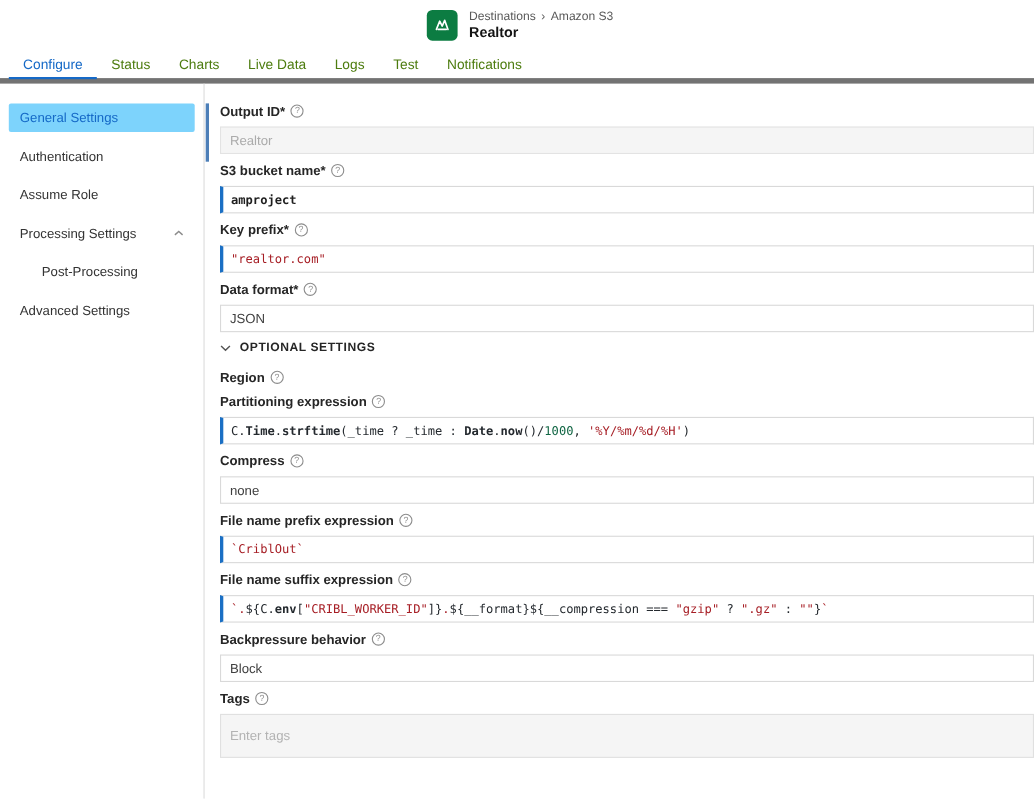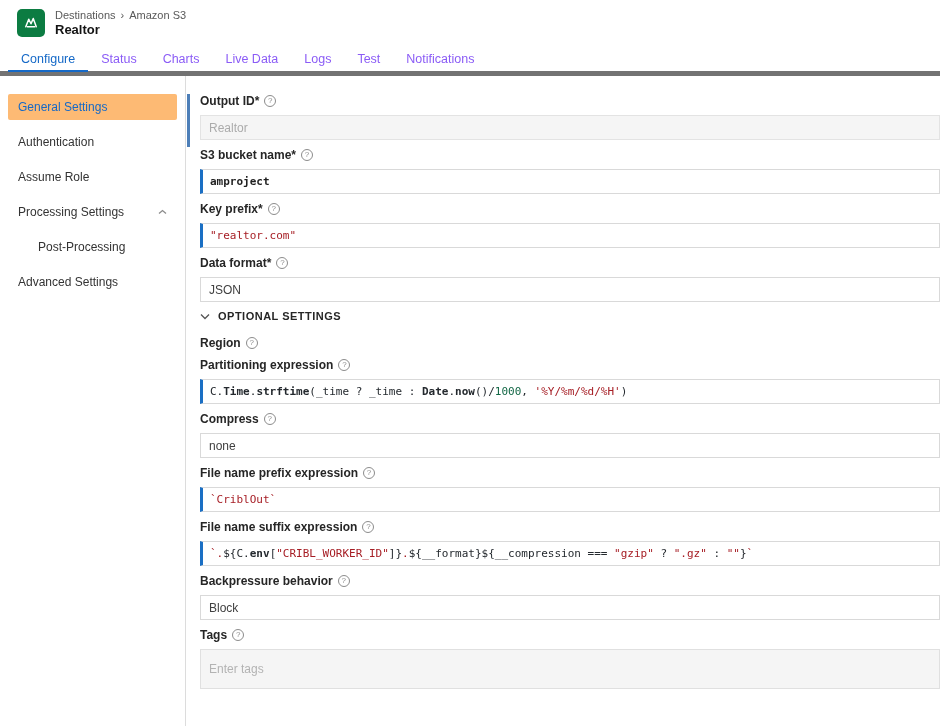--- a/index.html
+++ b/index.html
@@ -3,45 +3,45 @@
 <meta charset="utf-8">
 <style>
   * { margin:0; padding:0; box-sizing:border-box; }
   html,body { background:#fff; }
   body {
     width:940px; height:727px; overflow:hidden; position:relative;
     font-family:"Liberation Sans", sans-serif; color:#333;
   }
 
   
-  .header { height:46px; display:flex; align-items:center; padding-left:17px; }
+  .header { height:46px; display:flex; align-items:center; padding-left:6px;justify-content:center; }
   .logo {
     width:28px; height:28px; border-radius:5px; background:#0c7c42;
     margin-right:10px; flex:none; display:flex; align-items:center; justify-content:center;
     cursor:pointer;
   }
   .breadcrumb { font-size:11px; color:#595959; display:flex; align-items:center; gap:5px; }
   .crumb { cursor:pointer; }
   .page-title { font-size:13px; font-weight:700; color:#141414; margin-top:1px; }
 
   
   .tabbar { display:flex; align-items:stretch; height:30px; border-bottom:5px solid #737373; padding-left:8px; }
-  .tab { display:flex; align-items:center; padding:0 13px; font-size:12.5px; color:#8b5cf6; position:relative; cursor:pointer; }
+  .tab { display:flex; align-items:center; padding:0 13px; font-size:12.5px; color:#4d7c0f; position:relative; cursor:pointer; }
   .tab.active { color:#1569c7; }
   .tab.active::after { content:""; position:absolute; left:0; right:0; bottom:-1px; height:2px; background:#1569c7; }
 
   
   .layout { display:flex; height:650px; }
   .sidebar { width:186px; flex:none; border-right:1px solid #dcdcdc; padding:18px 8px 0 8px; }
   .side-item {
     display:flex; align-items:center; justify-content:space-between;
     padding:6px 10px; margin-bottom:9px; font-size:12px; color:#333;
     border-radius:2px; cursor:pointer;
   }
-  .side-item.active { background:#fdba74; color:#1569c7; }
+  .side-item.active { background:#7dd3fc; color:#1569c7; }
   .side-item.indent { padding-left:30px; }
   .chev { display:inline-flex; color:#8c8c8c; }
 
   .main { flex:1; min-width:0; padding:18px 0 0 14px; position:relative; }
 
   
   .vthumb { position:absolute; left:187px; top:94px; width:3px; height:53px; background:#4d7fb8; }
 
   
   .field { margin-bottom:8px; }

